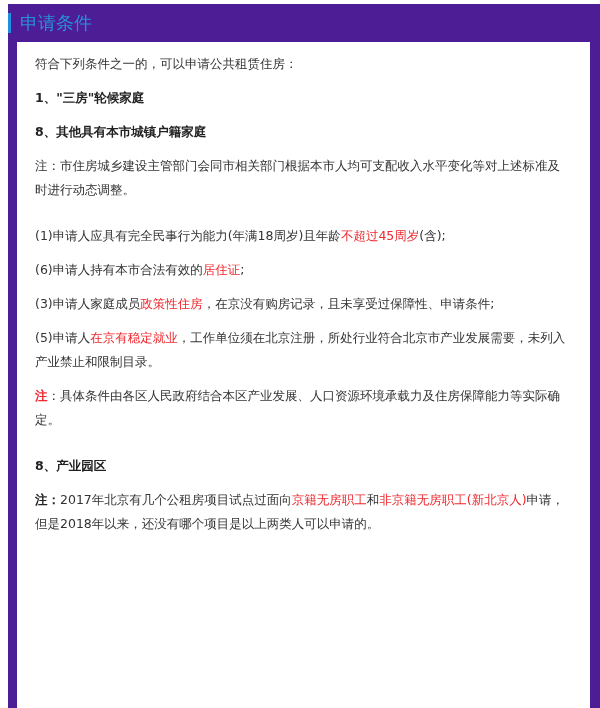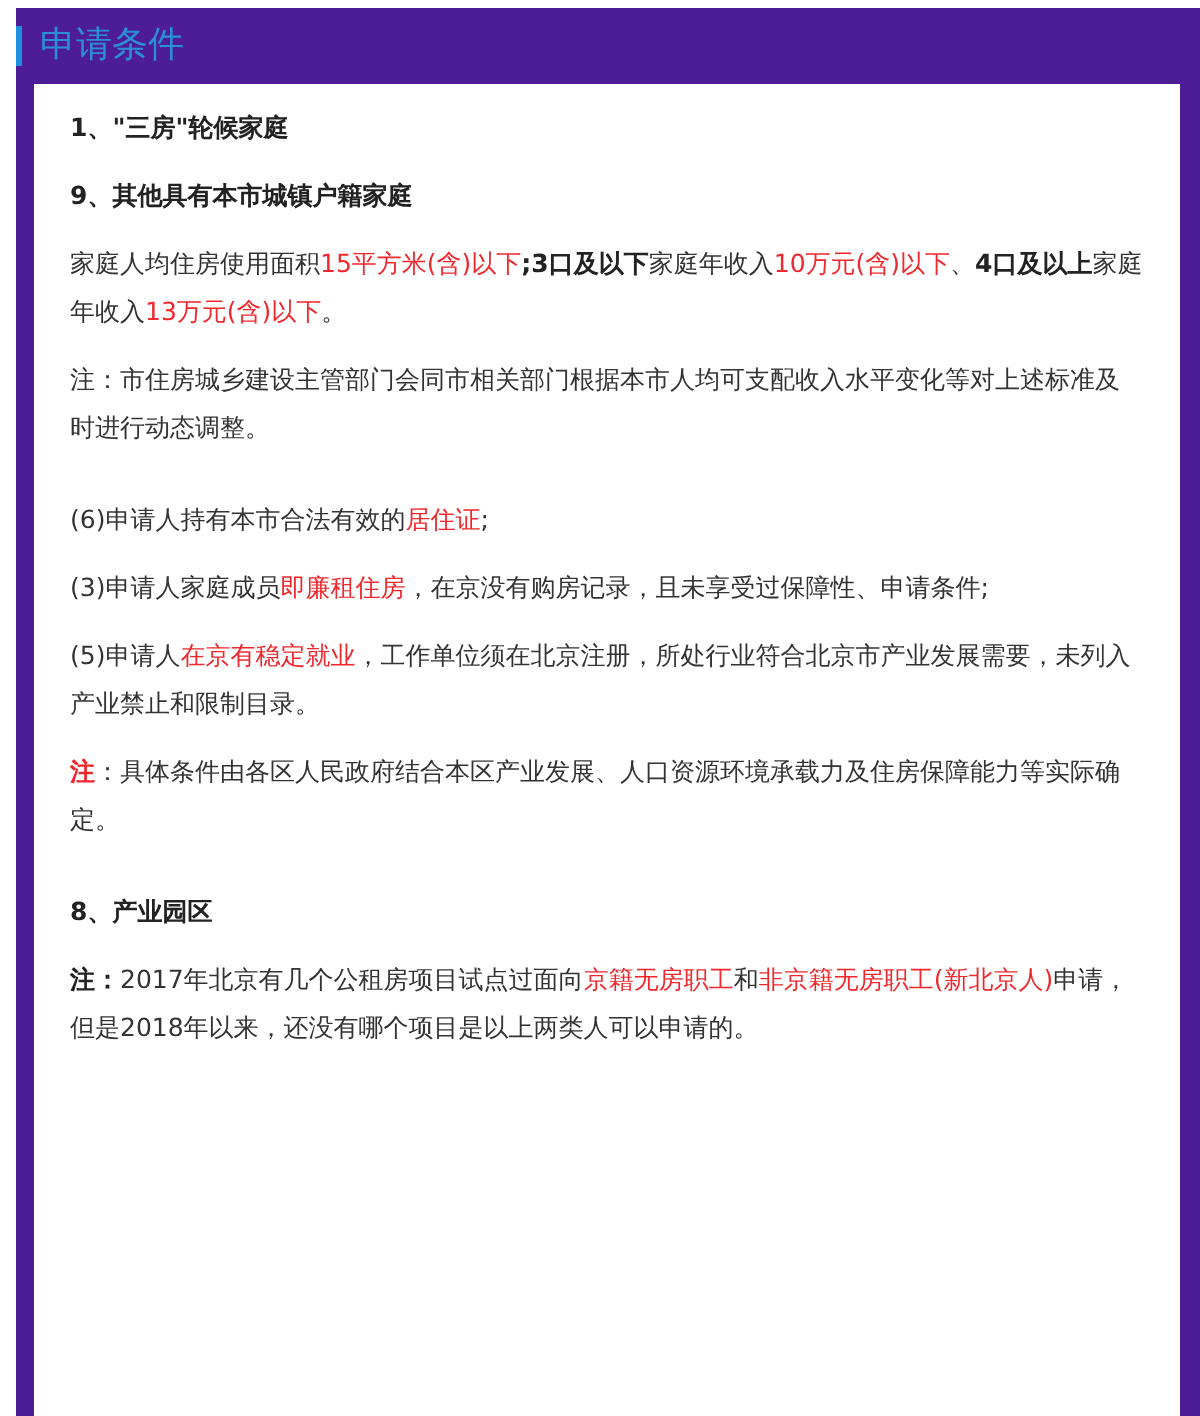--- a/index.html
+++ b/index.html
@@ -44,30 +44,31 @@
 <body>
 
 <div class="page">
   <div class="header">
     <div class="bar"></div>
     <div class="title">申请条件</div>
   </div>
 
   <div class="content">
     <div class="inner">
+      <p>符合下列条件之一的，可以申请公共租赁住房：</p>
 
       <p class="h">1、"三房"轮候家庭</p>
 
-      <p class="h">9、其他具有本市城镇户籍家庭</p>
-      <p><span>家庭人均住房使用面积</span><span class="red">15平方米(含)以下</span><span class="b">;3口及以下</span><span>家庭年收入</span><span class="red">10万元(含)以下</span><span>、</span><span class="b">4口及以上</span><span>家庭年收入</span><span class="red">13万元(含)以下</span><span>。</span></p>
+      <p class="h">8、其他具有本市城镇户籍家庭</p>
       <p>注：市住房城乡建设主管部门会同市相关部门根据本市人均可支配收入水平变化等对上述标准及时进行动态调整。</p>
 
       <div class="gap"></div>
+      <p><span>(1)申请人应具有完全民事行为能力(年满18周岁)且年龄</span><span class="red">不超过45周岁</span><span>(含);</span></p>
       <p><span>(6)申请人持有本市合法有效的</span><span class="red">居住证</span><span>;</span></p>
-      <p><span>(3)申请人家庭成员</span><span class="red">即廉租住房</span><span>，在京没有购房记录，且未享受过保障性、申请条件;</span></p>
+      <p><span>(3)申请人家庭成员</span><span class="red">政策性住房</span><span>，在京没有购房记录，且未享受过保障性、申请条件;</span></p>
       <p><span>(5)申请人</span><span class="red">在京有稳定就业</span><span>，工作单位须在北京注册，所处行业符合北京市产业发展需要，未列入产业禁止和限制目录。</span></p>
       <p><span class="redb">注</span><span>：具体条件由各区人民政府结合本区产业发展、人口资源环境承载力及住房保障能力等实际确定。</span></p>
 
       <div class="gap"></div>
       <p class="h">8、产业园区</p>
       <p><span class="b">注：</span><span>2017年北京有几个公租房项目试点过面向</span><span class="red">京籍无房职工</span><span>和</span><span class="red">非京籍无房职工(新北京人)</span><span>申请，但是2018年以来，还没有哪个项目是以上两类人可以申请的。</span></p>
 
     </div>
   </div>
 </div>

